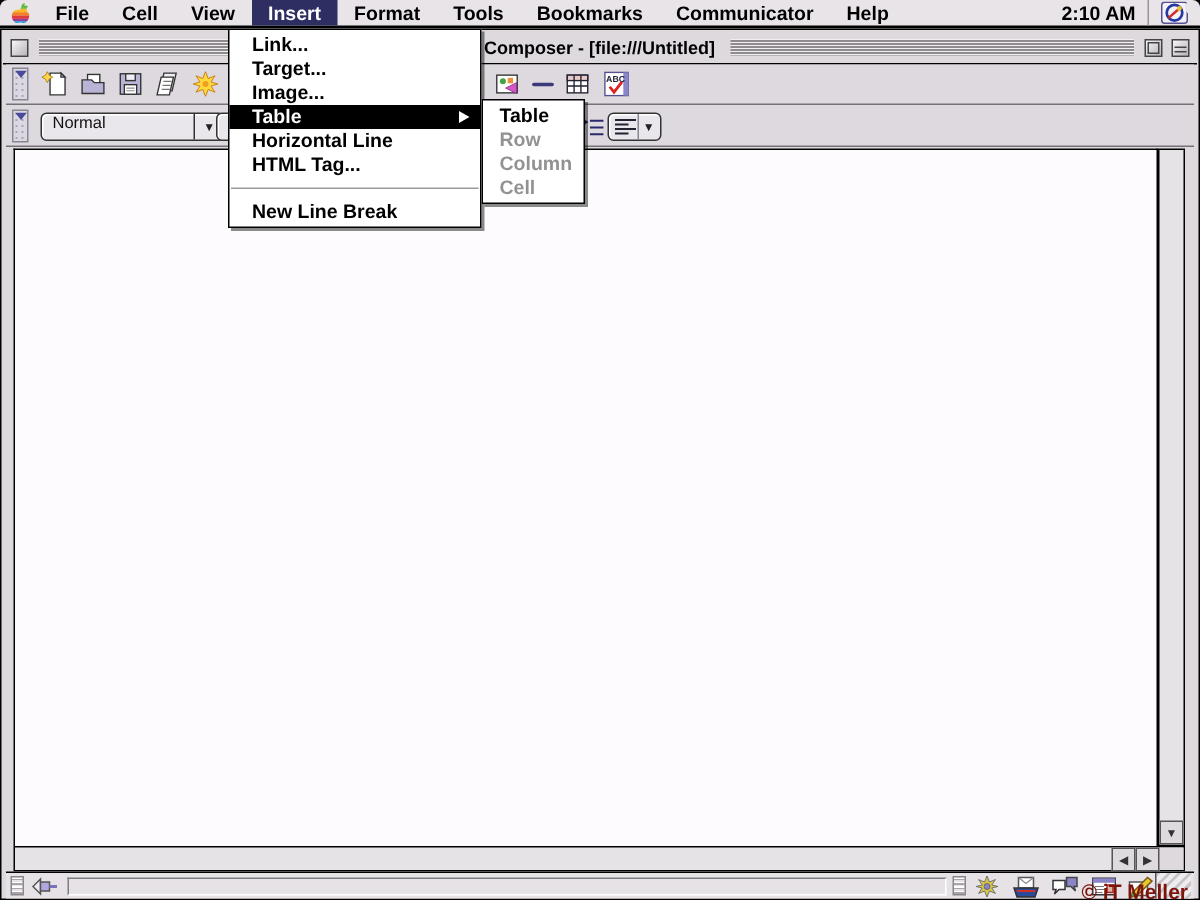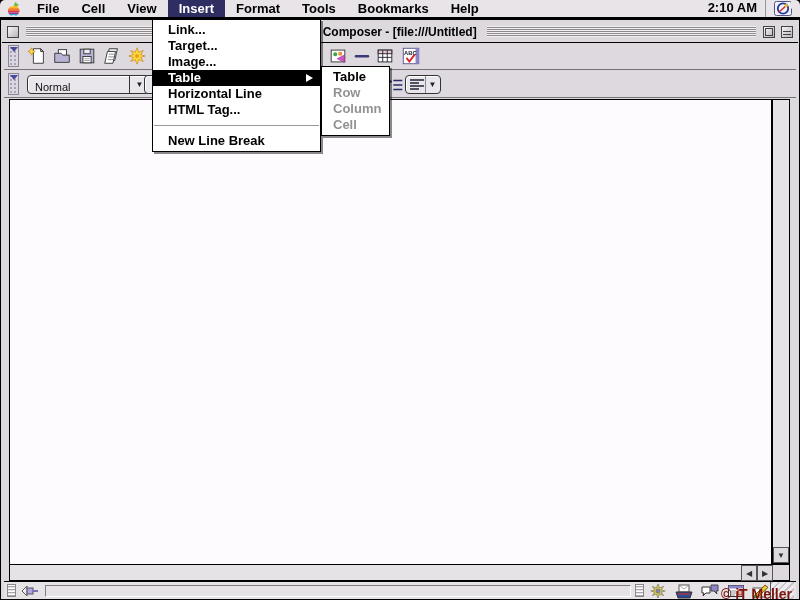--- a/index.html
+++ b/index.html
@@ -3,21 +3,21 @@
 <meta charset="utf-8">
 <style>
   * { margin:0; padding:0; box-sizing:border-box; }
   html,body { width:800px; height:600px; }
   body { font-family:"Liberation Sans", sans-serif; }
   .screen { position:relative; width:800px; height:600px; background:#e8e4e8; overflow:hidden; }
 
   
   .menubar { position:absolute; left:0; top:0; width:800px; height:19px;
     background:#e8e4e8; border-bottom:2px solid #000;
-    display:flex; font-size:13px; font-weight:bold; color:#000; }
+    display:flex; align-items:center; font-size:13px; font-weight:bold; color:#000; }
   .apple { width:26px; display:flex; justify-content:center; align-items:center; height:17px; }
   .mb-item { padding:0 11px; height:17px; line-height:17px; }
   .mb-item.active { background:#2e2e63; color:#fff; }
   .mb-spacer { flex:1; }
   .mb-clock { padding:0 8px; }
   .mb-sep { width:1px; height:17px; background:#9a96a0; }
   .mb-appicon { width:34px; display:flex; justify-content:center; align-items:center; height:17px; }
   .corner { position:absolute; top:0; width:5px; height:5px; background:#000; z-index:50; }
   .corner.tl { left:0; } .corner.tr { right:0; }
   .corner.tl::after, .corner.tr::after { content:""; position:absolute; width:10px; height:10px; background:#e8e4e8; border-radius:50%; top:0; }
@@ -41,21 +41,21 @@
   .toolbar { position:absolute; left:3px; right:3px; height:27px; background:#ded9de;
     border-bottom:1px solid #767078; }
   .toolbar1 { top:23px; } .toolbar2 { top:51px; }
   .collapse-tab { position:absolute; left:4px; top:2px; width:11px; height:22px;
     background:radial-gradient(#a8a4b4 28%, transparent 30%) 0 0/4px 4px #dcd8e2;
     border:1px solid #8a8692; }
   .collapse-tab svg { position:absolute; left:1px; top:1px; }
   .tool-btn { position:absolute; top:2px; width:22px; height:22px; display:flex;
     align-items:center; justify-content:center; }
   .combo { position:absolute; left:23px; top:4px; width:123px; height:19px;
-    border:1px solid #333; border-radius:4px; background:#e9e6ec; display:flex; align-items:flex-end;
+    border:1px solid #333; border-radius:4px; background:#e9e6ec; display:flex; align-items:flex-start;
     box-shadow:inset 1px 1px 0 #fff;gap:28px; }
   .combo-label { font-size:11px; color:#111; padding-left:7px; flex:1; }
   .combo-arrow { width:20px; height:100%; border-left:1px solid #333; display:flex;
     align-items:center; justify-content:center; font-size:8px; color:#222; }
   .round-btn { position:absolute; top:4px; height:19px; border:1px solid #333; border-radius:4px;
     background:#e9e6ec; box-shadow:inset 1px 1px 0 #fff; display:flex; align-items:center; }
   .align-arrow { width:14px; height:100%; display:flex; align-items:center; justify-content:center;
     font-size:8px; color:#222; border-left:1px solid #8a8692; }
 
   
@@ -128,20 +128,21 @@
         <path d="M7.6 4.2 C7.6 2.6 8.7 1.3 10.3 1 C10.4 2.6 9.3 3.9 7.6 4.2 Z" fill="#61bb46"></path>
       </svg>
     </div>
     <div class="mb-item">File</div>
     <div class="mb-item">Cell</div>
     <div class="mb-item">View</div>
     <div class="mb-item active">Insert</div>
     <div class="mb-item">Format</div>
     <div class="mb-item">Tools</div>
     <div class="mb-item">Bookmarks</div>
+    <div class="mb-item">Communicator</div>
     <div class="mb-item">Help</div>
     <div class="mb-spacer"></div>
     <div class="mb-clock">2:10 AM</div>
     <div class="mb-sep"></div>
     <div class="mb-appicon">
       <svg width="18" height="15" viewBox="0 0 18 15">
         <rect x="0.5" y="0.5" width="17" height="14" rx="2" fill="#f4f2f8" stroke="#55518f"></rect>
         <circle cx="9" cy="7.5" r="5.2" fill="none" stroke="#2438a0" stroke-width="1.8"></circle>
         <path d="M5 11 L13 4" stroke="#d03028" stroke-width="1.6"></path>
         <circle cx="12.2" cy="4.6" r="1.6" fill="#f2c22e"></circle>

